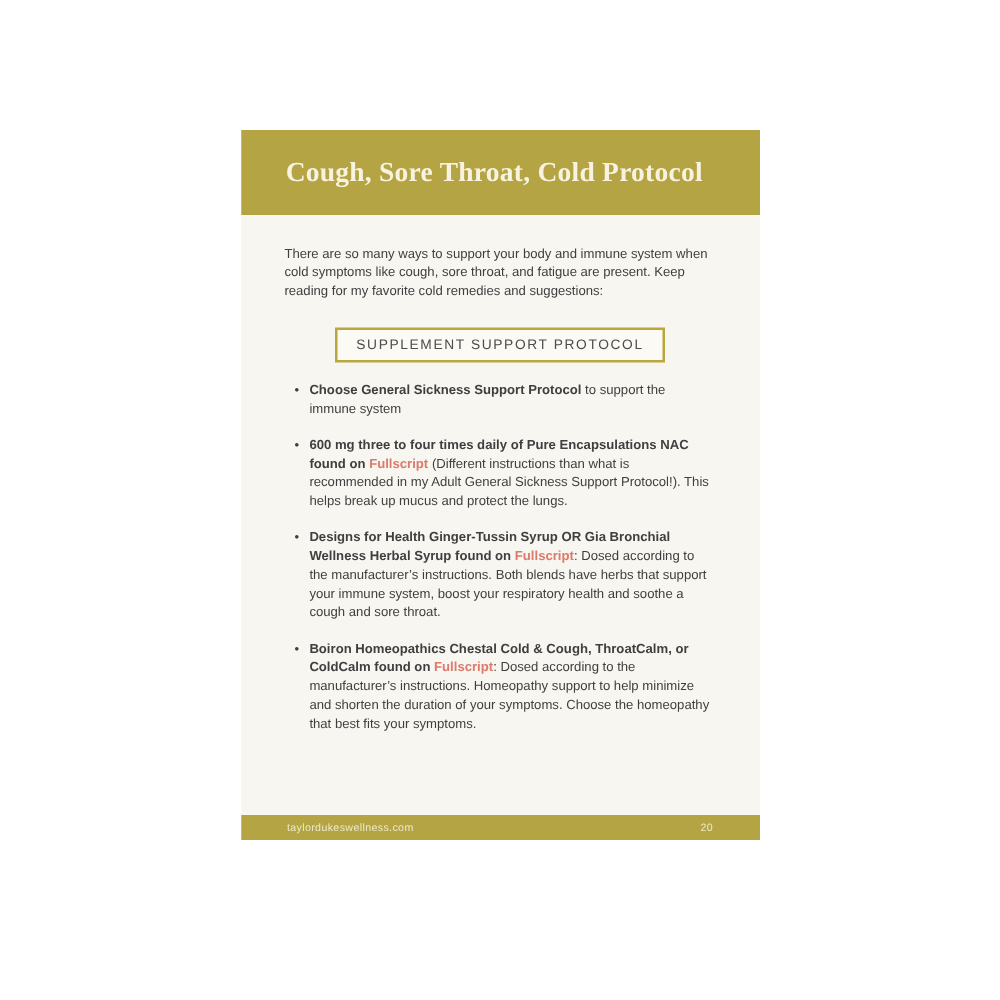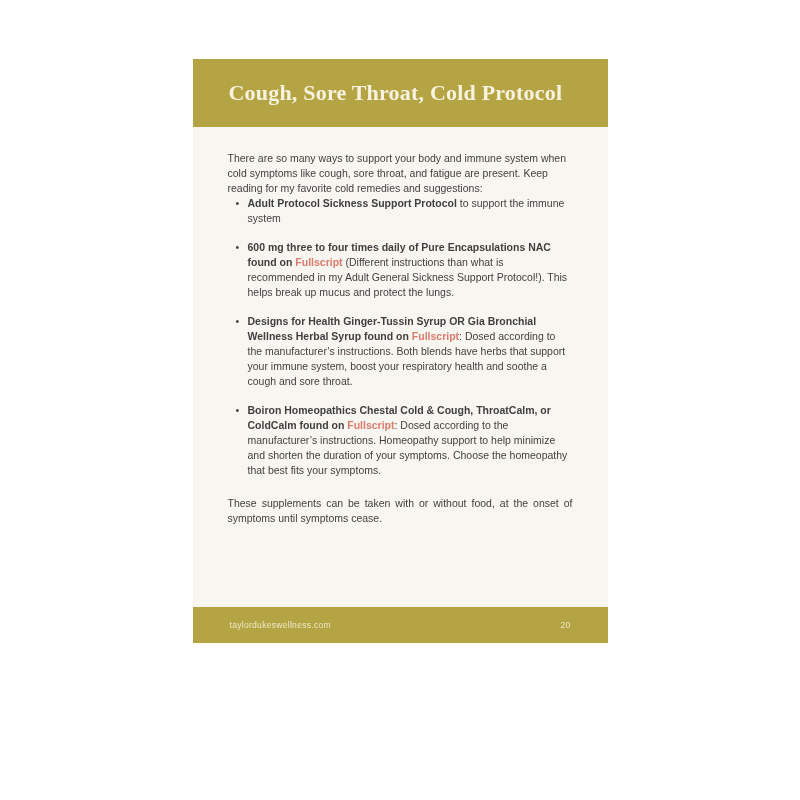--- a/index.html
+++ b/index.html
@@ -4,21 +4,21 @@
 <style>
   * { box-sizing: border-box; }
   html, body { margin: 0; padding: 0; }
   body {
     width: 800px; height: 800px;
     background: #ffffff;
     font-family: "Liberation Sans", sans-serif;
     -webkit-font-smoothing: antialiased;
   }
   .canvas { width: 800px; height: 800px; overflow: hidden; }
-  .page { width: 415px; margin: 59px auto 0; }
+  .page { width: 415px; margin: 104px auto 0; }
 
   .page-header {
     height: 68px;
     background: #b4a443;
     display: flex; align-items: center;
     padding-left: 36px;
   }
   .page-title {
     margin: 0;
     font-family: "Liberation Serif", "DejaVu Serif", serif;
@@ -62,21 +62,21 @@
   .link {
     color: #dc7a6b;
     font-weight: bold;
     cursor: pointer;
   }
   .link:empty { display: none; }
 
   .closing { margin: 18px 0 0; text-align: justify; }
 
   .page-footer {
-    height: 36px;
+    height: 20px;
     background: #b4a443;
     display: flex; align-items: center; justify-content: space-between;
     padding: 0 37px;
     font-size: 8.5px;
     letter-spacing: 0.3px;
     color: #eee9c9;
   }
 </style>
 </head>
 <body>
@@ -85,29 +85,29 @@
   <div class="page">
 
     <header class="page-header">
       <h1 class="page-title">Cough, Sore Throat, Cold Protocol</h1>
     </header>
 
     <main class="page-body">
 
       <p class="intro">There are so many ways to support your body and immune system when cold symptoms like cough, sore throat, and fatigue are present. Keep reading for my favorite cold remedies and suggestions:</p>
 
+      <div class="protocol-box"><span>SUPPLEMENT SUPPORT PROTOCOL</span></div>
 
       <ul class="bullets">
-        <li><span class="b">Adult Protocol Sickness Support Protocol</span><span> to support the immune system</span></li>
+        <li><span class="b">Choose General Sickness Support Protocol</span><span> to support the immune system</span></li>
         <li><span class="b">600 mg three to four times daily of Pure Encapsulations NAC found on </span><a class="link">Fullscript</a><span> (Different instructions than what is recommended in my Adult General Sickness Support Protocol!). This helps break up mucus and protect the lungs.</span></li>
         <li><span class="b">Designs for Health Ginger-Tussin Syrup OR Gia Bronchial Wellness Herbal Syrup found on </span><a class="link">Fullscript</a><span>: Dosed according to the manufacturer’s instructions.  Both blends have herbs that support your immune system, boost your respiratory health and soothe a cough and sore throat.</span></li>
         <li><span class="b">Boiron Homeopathics Chestal Cold &amp; Cough, ThroatCalm, or ColdCalm found on </span><a class="link">Fullscript</a><span>: Dosed according to the manufacturer’s instructions. Homeopathy support to help minimize and shorten the duration of your symptoms. Choose the homeopathy that best fits your symptoms.</span></li>
       </ul>
 
-      <p class="closing">These supplements can be taken with or without food, at the onset of symptoms until symptoms cease.</p>
 
     </main>
 
     <footer class="page-footer">
       <span>taylordukeswellness.com</span>
       <span>20</span>
     </footer>
 
   </div>
 </div>

